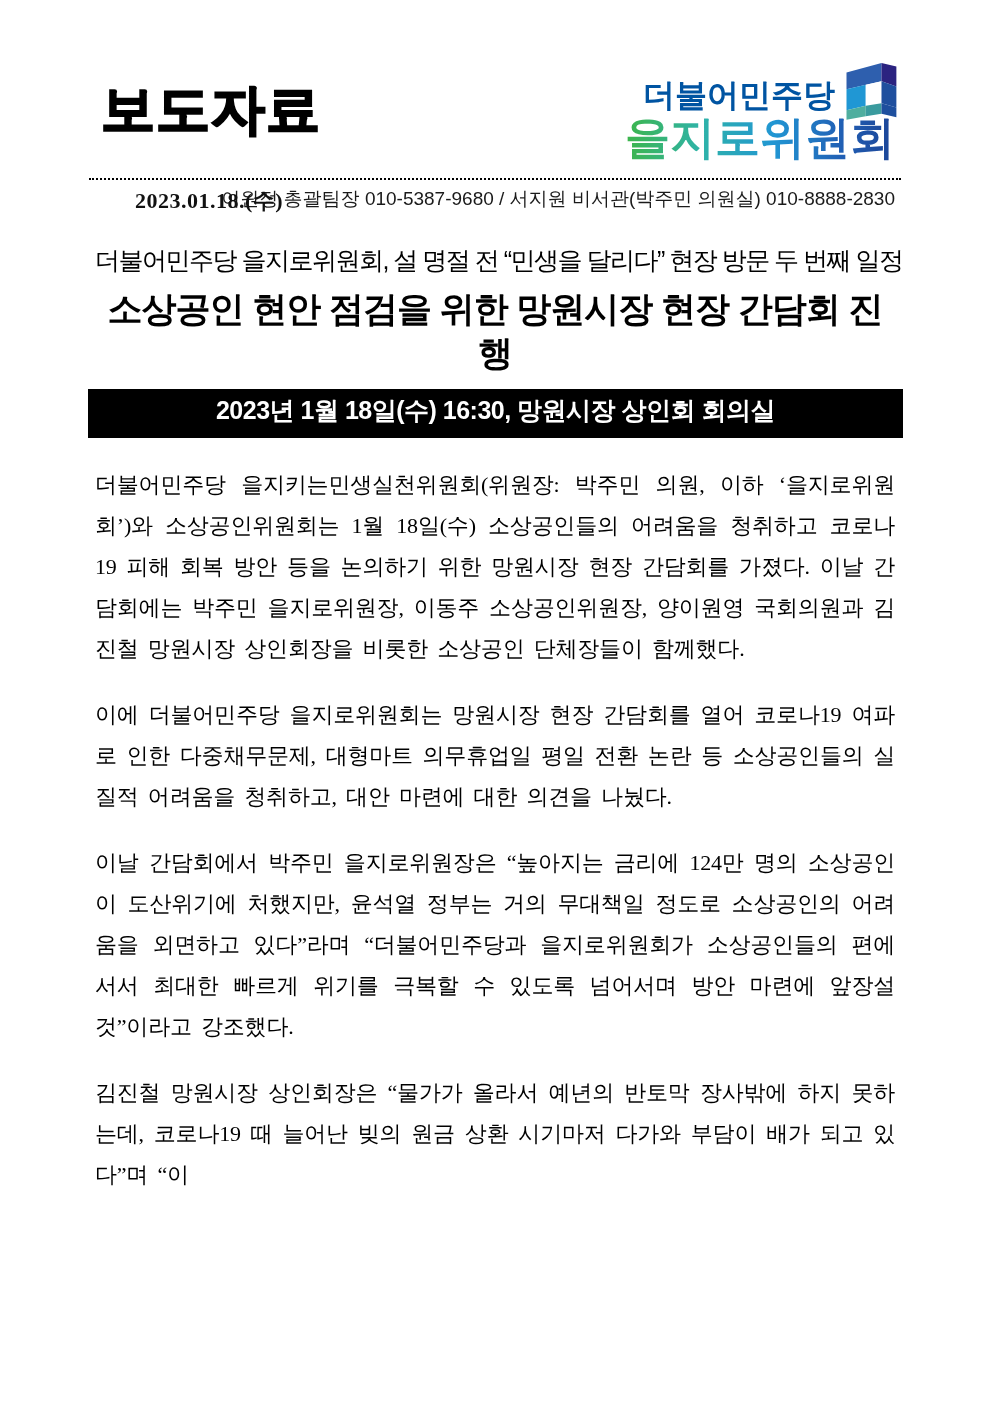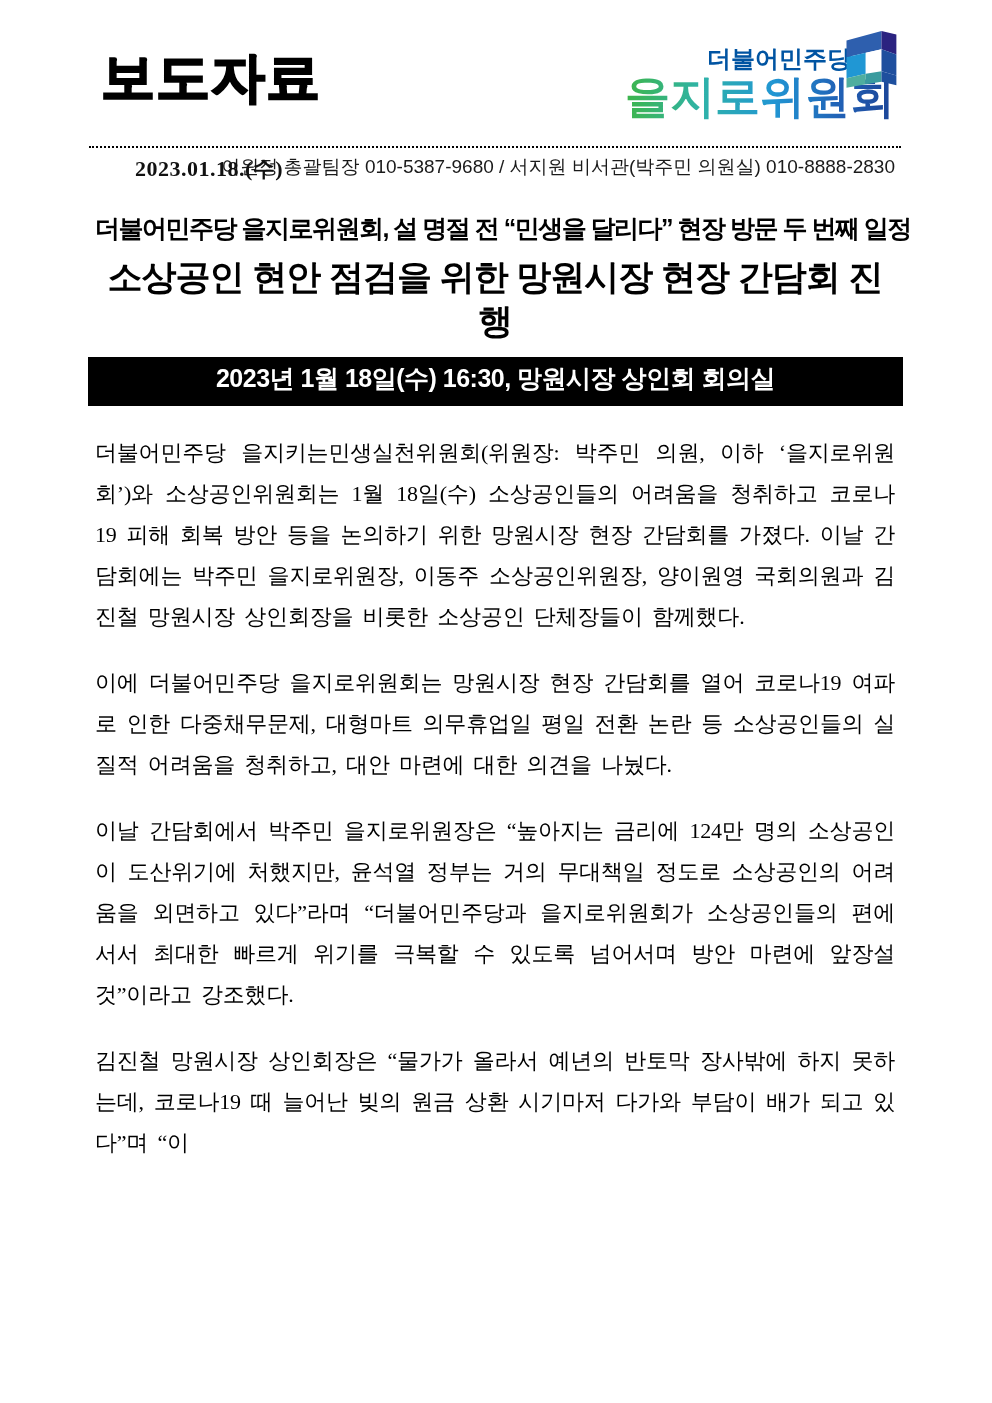--- a/index.html
+++ b/index.html
@@ -3,31 +3,31 @@
 <meta charset="utf-8">
 <style>
   html,body{margin:0;padding:0;background:#fff;}
   .page{
     position:relative;width:992px;height:1403px;box-sizing:border-box;
     padding:0 97px 0 95px;background:#fff;overflow:hidden;
     font-family:"Liberation Serif",serif;color:#000;
   }
   
   .masthead{display:flex;justify-content:space-between;align-items:flex-start;
-    padding-top:44px;height:102px;gap:24px;}
+    padding-top:76px;height:102px;gap:24px;}
   .masthead-title{
     margin:6px 0 0 6px;font-family:"Liberation Sans",sans-serif;
     font-size:54px;font-weight:900;letter-spacing:1px;line-height:1;
     -webkit-text-stroke:2px #000;
   }
   .logo{position:relative;text-align:right;margin-top:2px;}
   .org1{
     font-family:"Liberation Sans",sans-serif;color:#0054a2;
-    font-size:24px;font-weight:900;letter-spacing:0;line-height:1.1;
-    margin-right:44px;
+    font-size:32px;font-weight:900;letter-spacing:0;line-height:1.1;
+    margin-right:60px;
   }
   .org2{
     font-family:"Liberation Sans",sans-serif;font-size:45px;font-weight:700;
     letter-spacing:0;line-height:1.05;margin-top:1px;
     background:linear-gradient(90deg,#3db54a 0%,#2fb3a8 28%,#2196d3 55%,#2160b5 80%,#1c4496 100%);
     -webkit-background-clip:text;background-clip:text;color:transparent;
   }
   .flag{position:absolute;top:-20px;right:-4px;width:56px;height:64px;}
   
   .rule{border-top:2.5px dotted #000;height:0;margin:0 -6px;}
@@ -35,21 +35,21 @@
   .contact{position:relative;text-align:right;padding-top:5px;
     font-family:"Liberation Sans",sans-serif;font-size:19px;color:#1a1a1a;}
   .contact .c1,.contact .c2{line-height:27px;white-space:nowrap;}
   .date{
     position:absolute;left:40px;top:6px;
     font-family:"Liberation Serif",serif;font-weight:bold;
     font-size:22px;color:#111;letter-spacing:0.5px;
   }
   
   .titles{margin-top:33px;text-align:center;font-family:"Liberation Sans",sans-serif;}
-  .subtitle{font-size:25px;font-weight:700;letter-spacing:-1.5px;line-height:1.25;white-space:nowrap;}
+  .subtitle{font-size:25px;font-weight:400;letter-spacing:-1.5px;line-height:1.25;white-space:nowrap;}
   .headline{font-size:35px;font-weight:800;letter-spacing:-1px;margin-top:11px;line-height:1.25;}
   .infobar{
     margin:14px -8px 0 -7px;background:#000;color:#fff;
     font-size:25px;font-weight:700;height:49px;line-height:43px;
     text-align:center;letter-spacing:-0.5px;
   }
   
   .bodytext{margin-top:26px;}
   .bodytext p{
     margin:0 0 25px 0;font-size:22px;line-height:41px;

